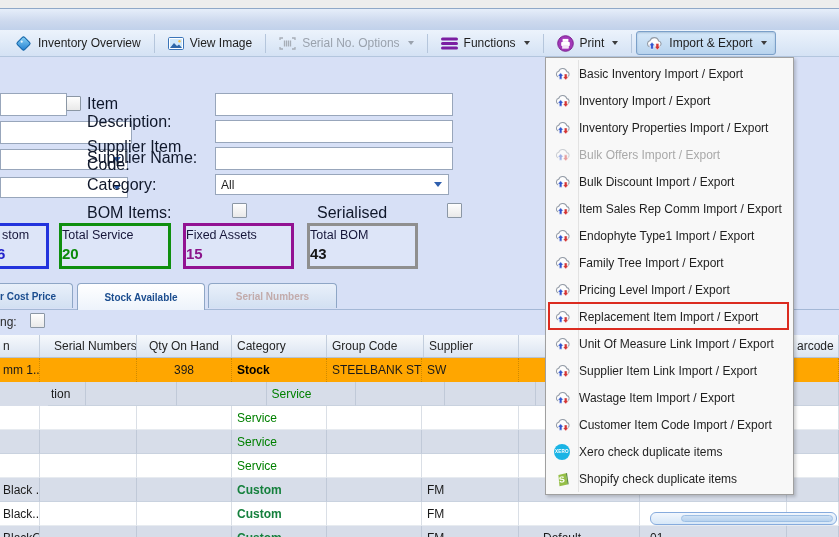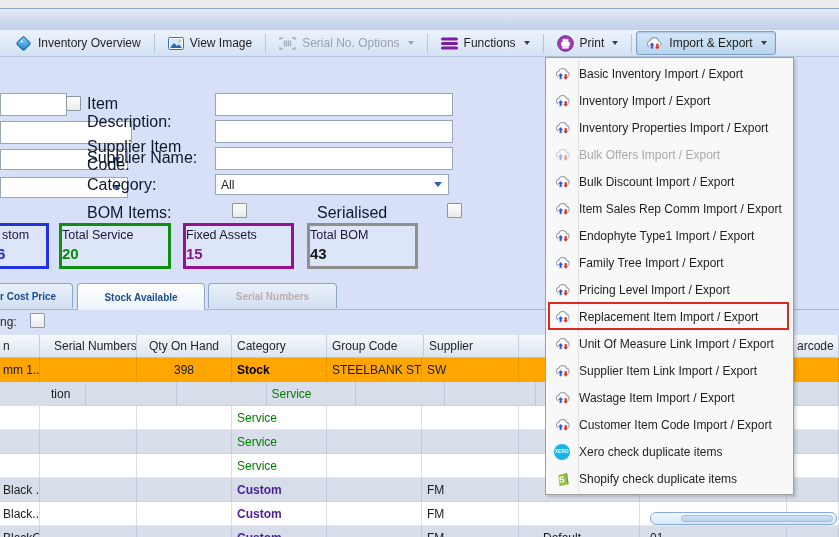--- a/index.html
+++ b/index.html
@@ -56,21 +56,21 @@
       color:#242424;overflow:hidden;white-space:nowrap}
   .grow{display:flex;height:24px;box-sizing:border-box}
   .grow.plain{background:#fff}
   .grow.alt{background:#d7dde9}
   .grow.selected{background:#ffa600}
   .gcell{display:flex;align-items:center;border-right:1px solid rgba(150,165,185,.35);
       box-sizing:border-box;overflow:hidden;white-space:nowrap;color:#1a1a1a}
   .grow.selected .gcell{border-right:1px dotted #cf8a00}
   .grow.plain .gcell,.grow.alt .gcell{border-bottom:1px solid rgba(160,175,195,.25)}
   .cat-service{color:#008000;font-weight:normal}
-  .cat-custom{color:#4c1d95;font-weight:bold}
+  .cat-custom{color:#15803d;font-weight:bold}
   .cat-stock{color:#000;font-weight:bold}
   
   .menu-panel{left:545px;top:57px;width:249px;background:#f8f8f8;border:1px solid #a0a0a0;
       z-index:30;box-shadow:2px 2px 3px rgba(0,0,0,.18);padding:2px 0;box-sizing:border-box}
   .menu-panel::before{content:'';position:absolute;left:32px;top:2px;bottom:2px;width:1px;background:#e2e2e2}
   .menu-item{display:flex;align-items:center;height:27px;padding-left:7px;position:relative}
   .menu-item .mi-icon{width:18px;display:inline-flex;justify-content:center}
   .menu-item .mi-label{margin-left:8px;color:#1f1f1f}
   .menu-item.disabled .mi-label{color:#a9a9a9}
   .menu-item.disabled .mi-icon{opacity:.45}

